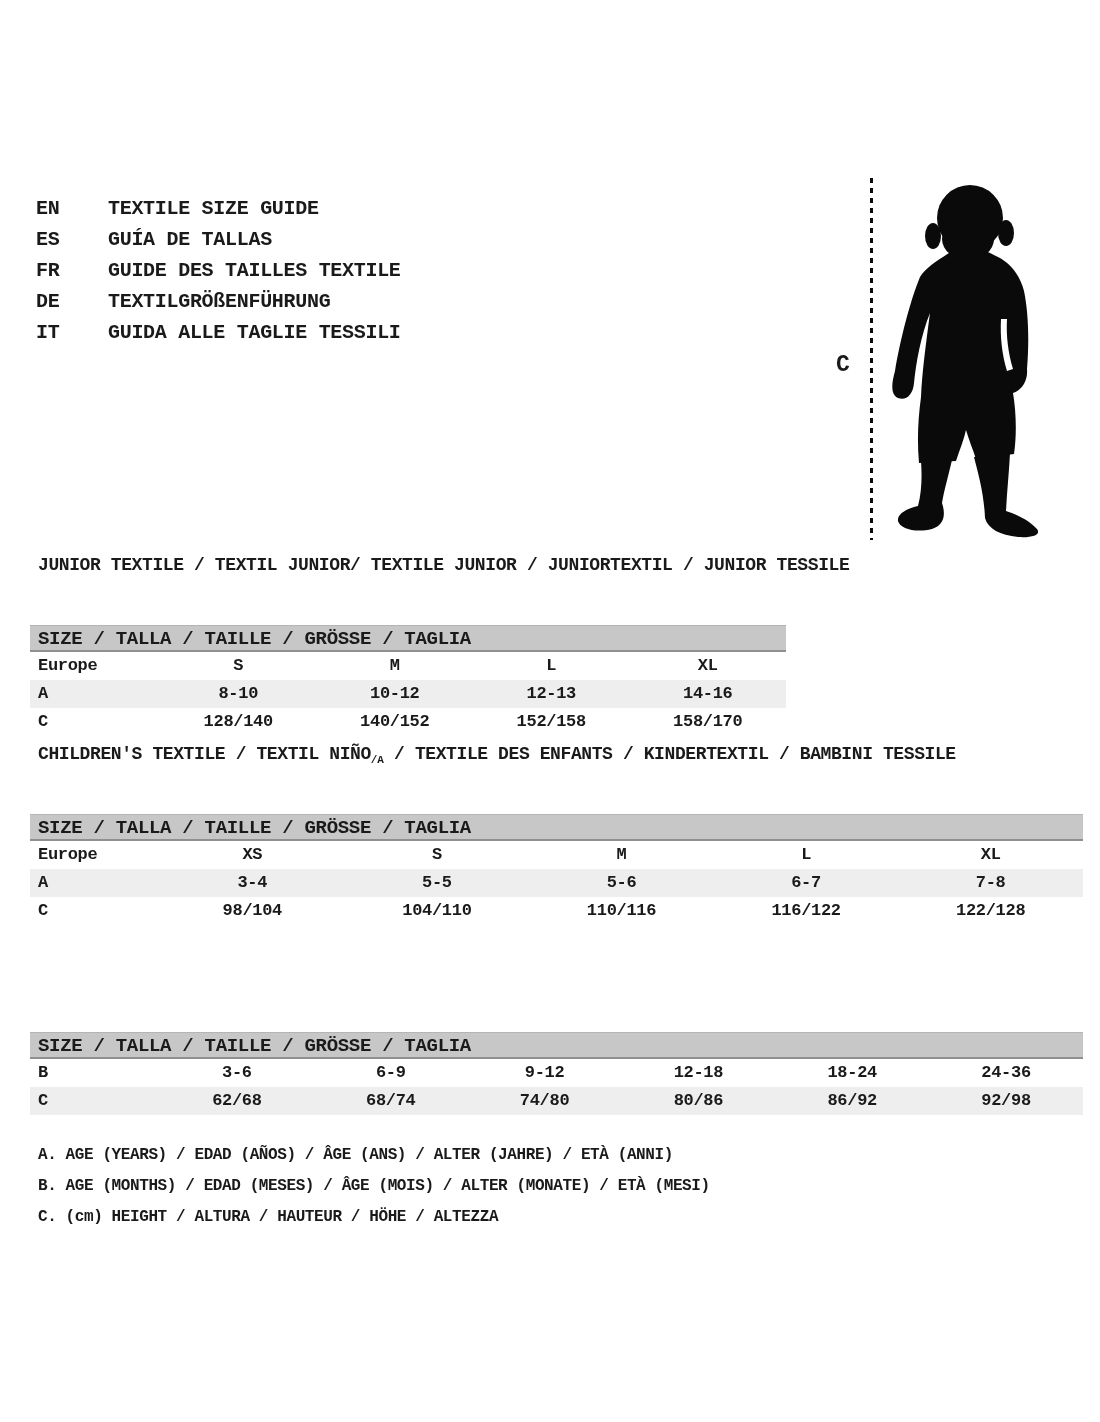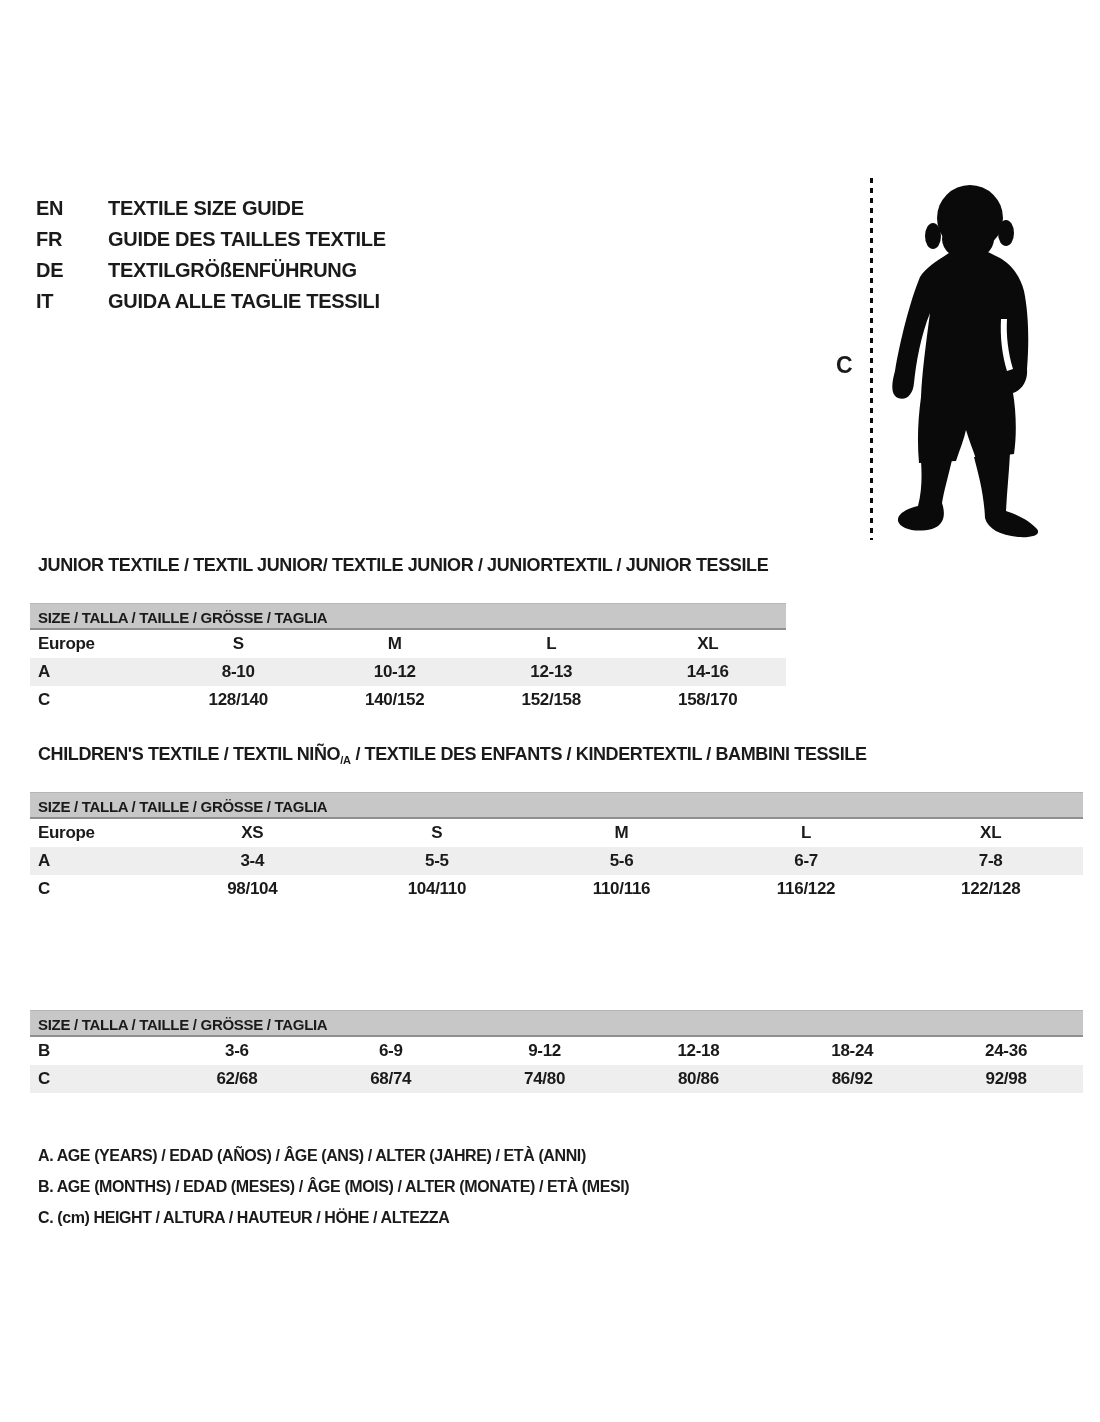--- a/index.html
+++ b/index.html
@@ -6,21 +6,21 @@
     --page-bg:#ffffff;
     --text-color:#1a1a1a;
     --table-header-bg:#c7c7c7;
     --table-header-border:#8f8f8f;
     --table-alt-row-bg:#eeeeee;
     --silhouette-color:#0a0a0a;
   }
   html,body{margin:0;padding:0;background:var(--page-bg);}
   .canvas{
     position:relative;width:1100px;height:1422px;background:var(--page-bg);
-    font-family:Liberation Sans, sans-serif;color:var(--text-color);overflow:hidden;
+    font-family:Liberation Mono, monospace;color:var(--text-color);overflow:hidden;
   }
   
   .lang-block{position:absolute;left:36px;top:193px;}
   .lang-row{display:flex;height:31px;line-height:31px;font-size:20px;font-weight:700;letter-spacing:-0.3px;}
   .lang-code{width:72px;}
   
   .height-dash{
     position:absolute;left:870px;top:178px;width:3px;height:362px;
     background:repeating-linear-gradient(to bottom,var(--silhouette-color) 0 5px,transparent 5px 10px);
   }
@@ -33,39 +33,43 @@
   .t-children{left:38px;top:744px;}
   .t-babies{left:38px;top:930px;line-height:31px;}
   
   .sg-table{position:absolute;}
   .junior-table{left:30px;top:603px;width:756px;}
   .children-table{left:30px;top:792px;width:1053px;}
   .babies-table{left:30px;top:1010px;width:1053px;}
   .thead{
     height:27px;line-height:27px;background:var(--table-header-bg);
     border-bottom:2px solid var(--table-header-border);border-top:1px solid #b5b5b5;
-    padding-left:8px;font-size:15px;font-weight:700;letter-spacing:-0.3px;box-sizing:border-box;
+    padding-left:8px;font-size:19px;font-weight:700;letter-spacing:-0.3px;box-sizing:border-box;margin-top:22px;
   }
   .trow{display:flex;height:28px;line-height:28px;font-size:17px;font-weight:700;letter-spacing:-0.3px;}
   .trow.alt{background:var(--table-alt-row-bg);}
   .tcell{flex:1;text-align:center;}
   .tcell.lbl{flex:0 0 130px;text-align:left;padding-left:8px;box-sizing:border-box;}
   
   .legend{position:absolute;left:38px;top:1140px;}
   .legend-line{height:31px;line-height:31px;font-size:16px;font-weight:700;letter-spacing:-0.4px;white-space:nowrap;}
 </style>
 </head>
 <body>
 
 <div class="canvas">
 
   <div class="lang-block">
     <div class="lang-row">
       <span class="lang-code">EN</span>
       <span class="lang-label">TEXTILE SIZE GUIDE</span>
+    </div>
+    <div class="lang-row">
+      <span class="lang-code">ES</span>
+      <span class="lang-label">GUÍA DE TALLAS</span>
     </div>
     <div class="lang-row">
       <span class="lang-code">FR</span>
       <span class="lang-label">GUIDE DES TAILLES TEXTILE</span>
     </div>
     <div class="lang-row">
       <span class="lang-code">DE</span>
       <span class="lang-label">TEXTILGRÖßENFÜHRUNG</span>
     </div>
     <div class="lang-row">

